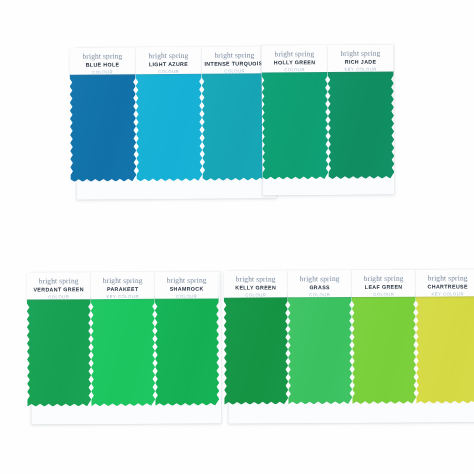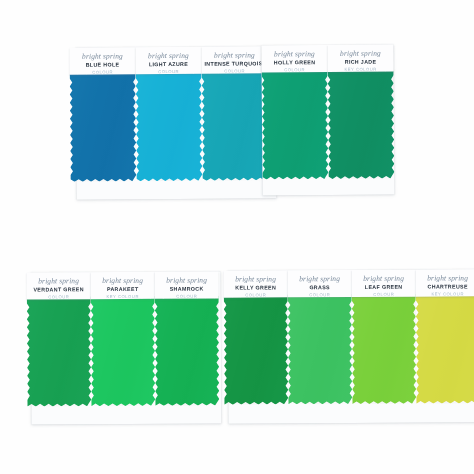--- a/index.html
+++ b/index.html
@@ -65,21 +65,20 @@
     z-index: 3;
   }
   .brand {
     font-family: "Liberation Serif", serif;
     font-size: 7.4px;
     line-height: 8px;
     color: #6d7f92;
     letter-spacing: 0.15px;
     white-space: nowrap;
     opacity: 0.92;
-    font-style: italic;
   }
   .cname {
     font-family: "Liberation Sans", sans-serif;
     font-size: 5.3px;
     line-height: 7px;
     color: #2a3440;
     letter-spacing: 0.35px;
     white-space: nowrap;
     margin-top: 1px;
     font-weight: 600;

